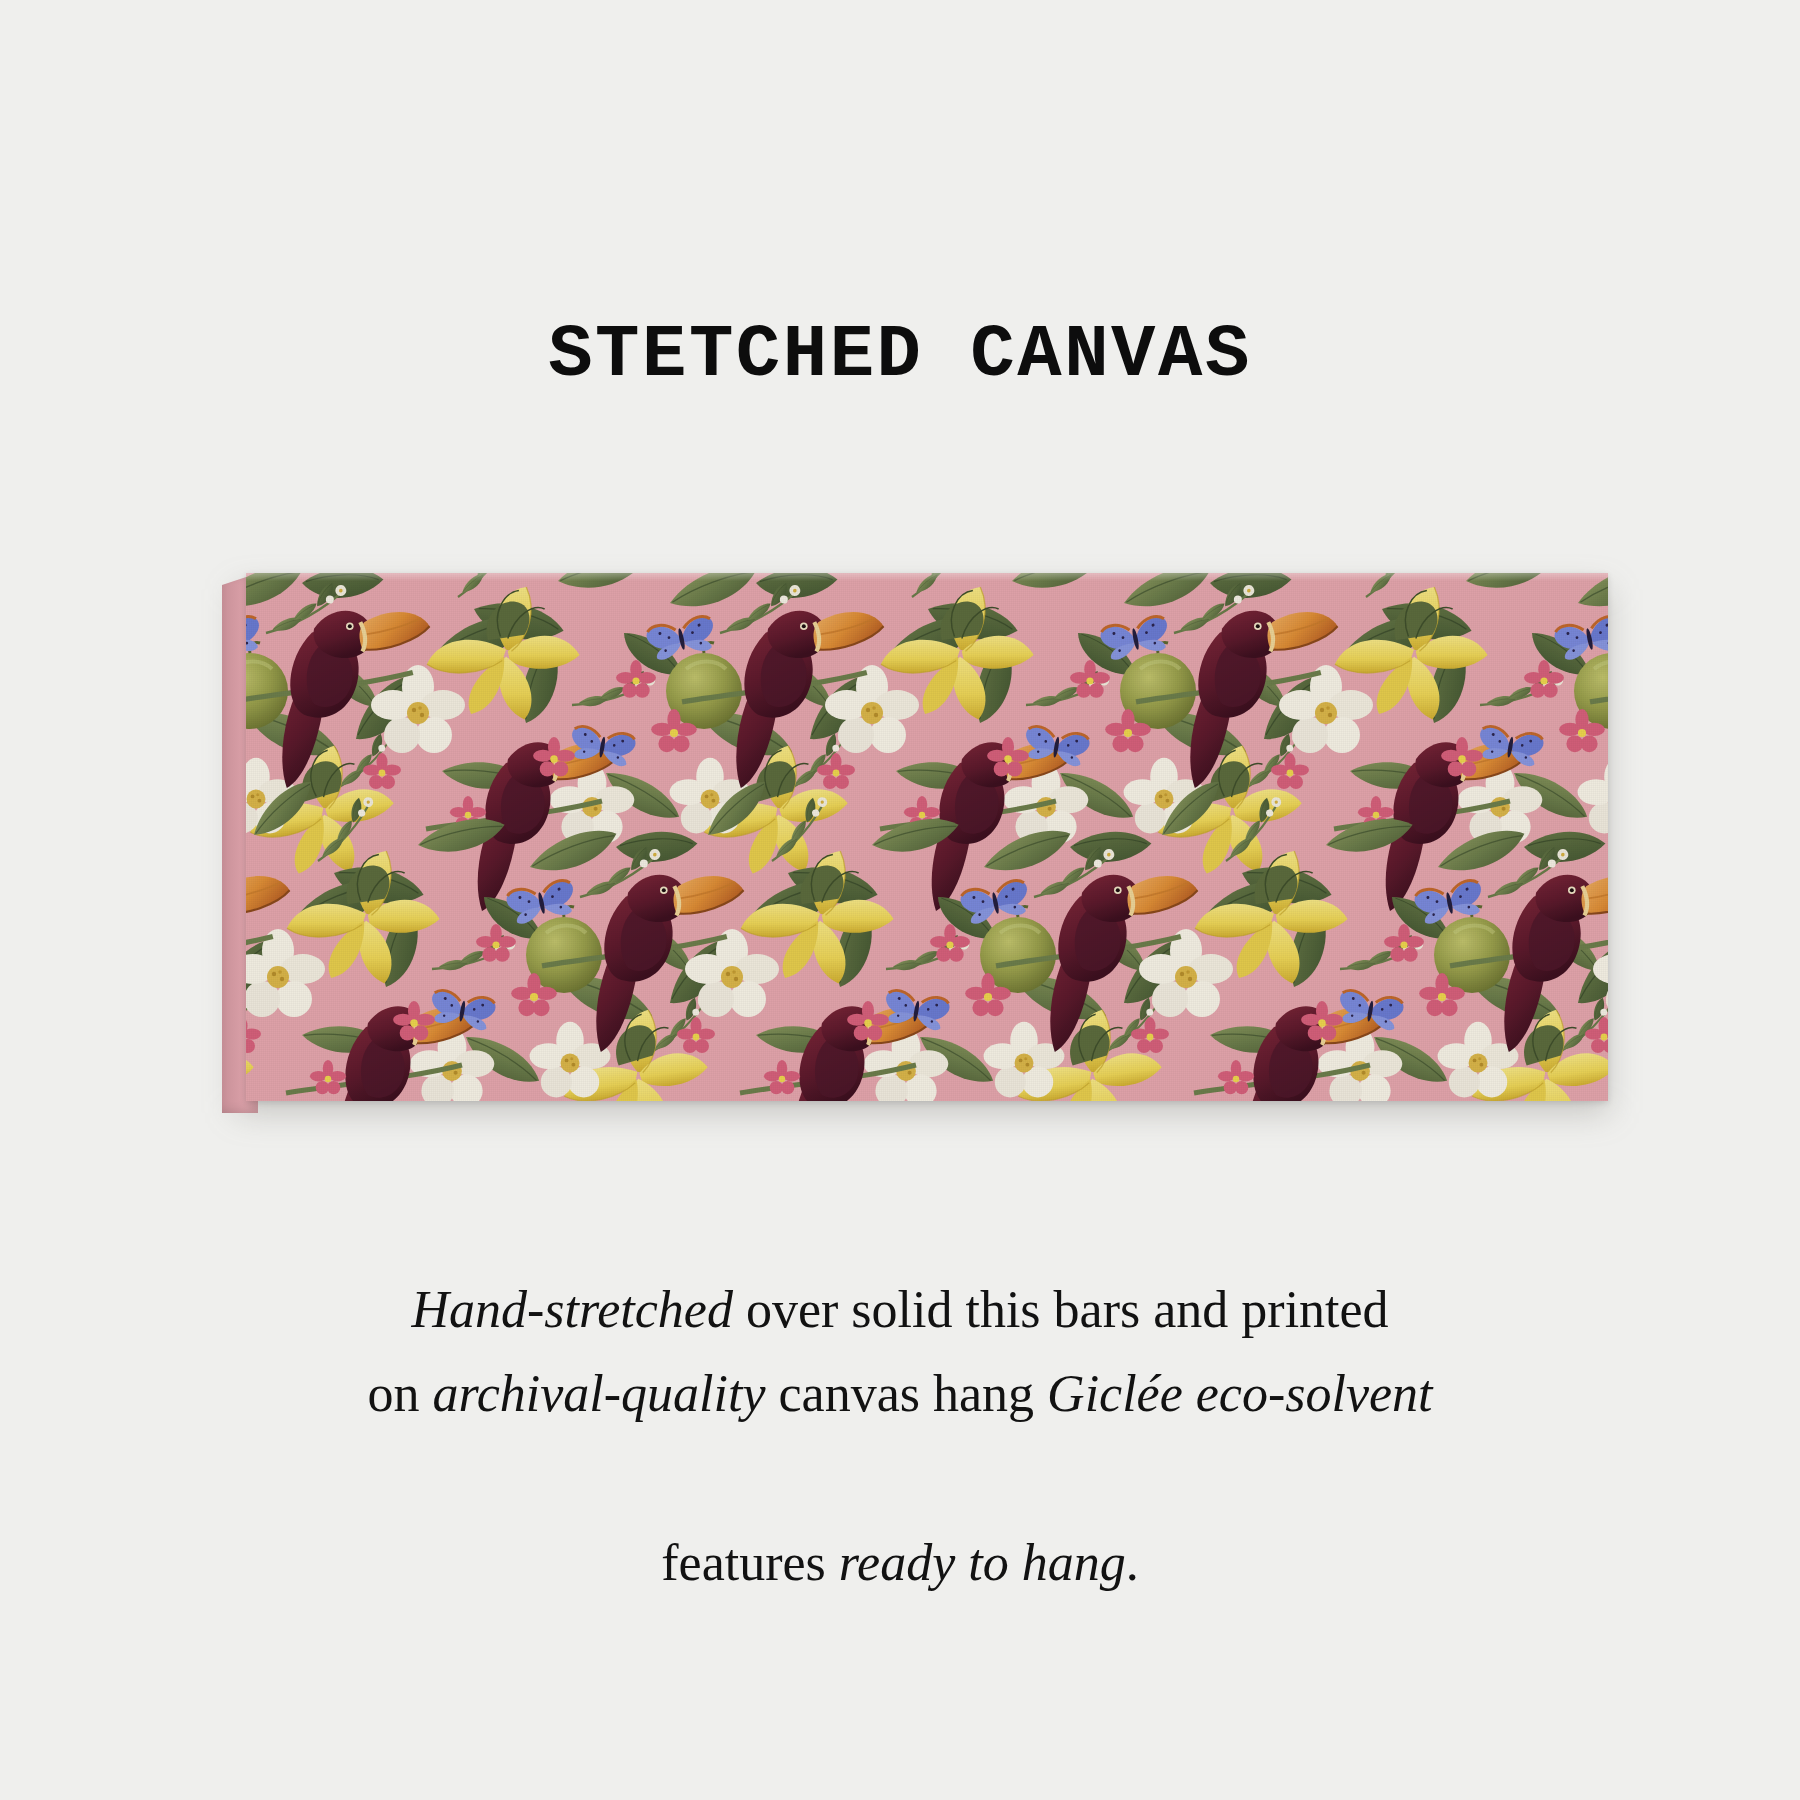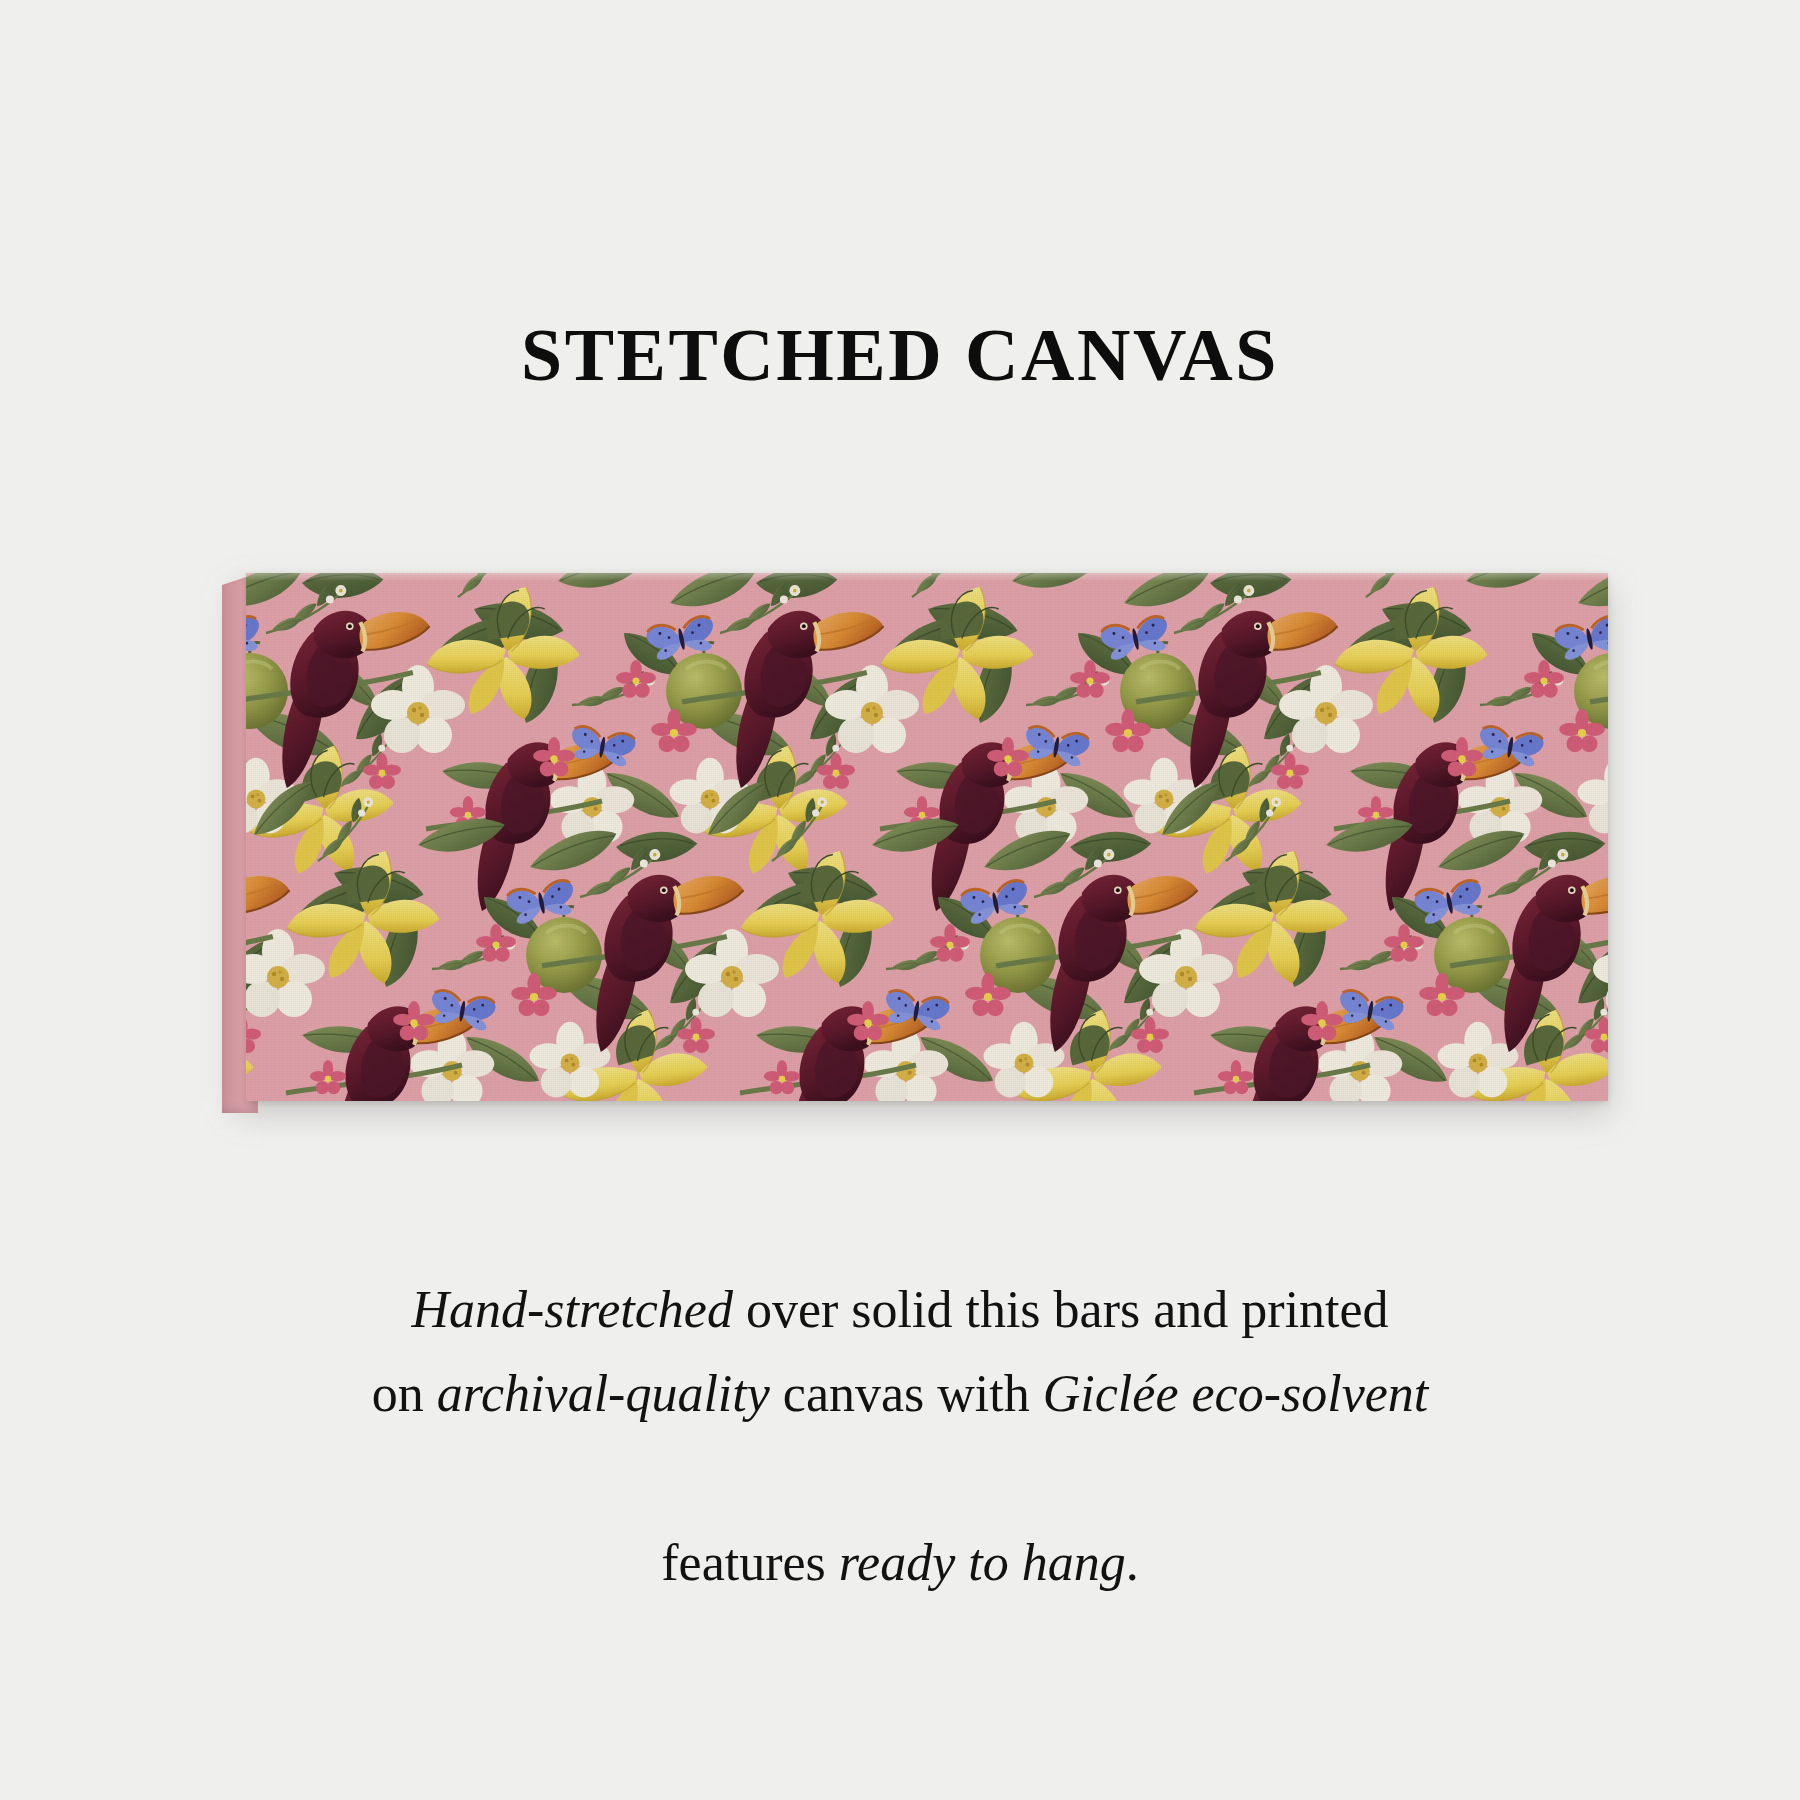--- a/index.html
+++ b/index.html
@@ -21,21 +21,21 @@
     background: #efefed;
   }
 
   
   .title {
     position: absolute;
     top: 318px;
     left: 0;
     width: 1800px;
     text-align: center;
-    font-family: Liberation Serif, serif;
+    font-family: Liberation Mono, monospace;
     font-size: 74px;
     font-weight: 700;
     letter-spacing: 2.5px;
     color: #0d0d0d;
     line-height: 1;
   }
 
   
   .canvas-wrap {
     position: absolute;
@@ -333,19 +333,19 @@
         </g>
 
         <rect x="0" y="0" width="1362" height="528" fill="#000" opacity="0.04"></rect>
       </svg>
     </div>
   </div>
 
   <div class="desc">
     <em>Hand-stretched</em><span> over solid this bars and printed</span>
     <br>
-    <span>on </span><em>archival-quality</em><span> canvas with </span><em>Giclée eco-solvent</em>
+    <span>on </span><em>archival-quality</em><span> canvas hang </span><em>Giclée eco-solvent</em>
     <br>
     <br>
     <span>features </span><em>ready to hang</em><span>.</span>
   </div>
 
 </div>
 
 </body></html>

